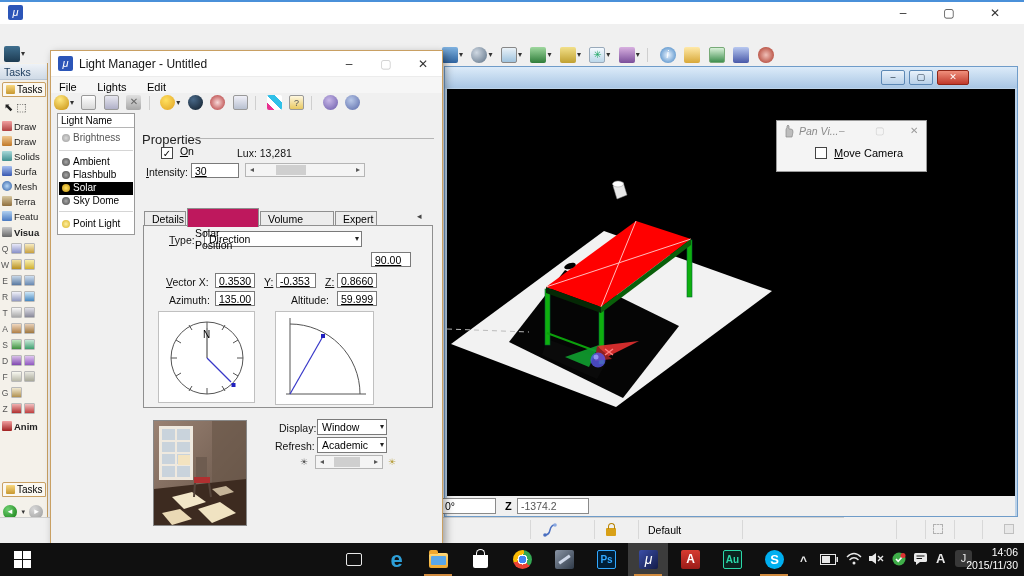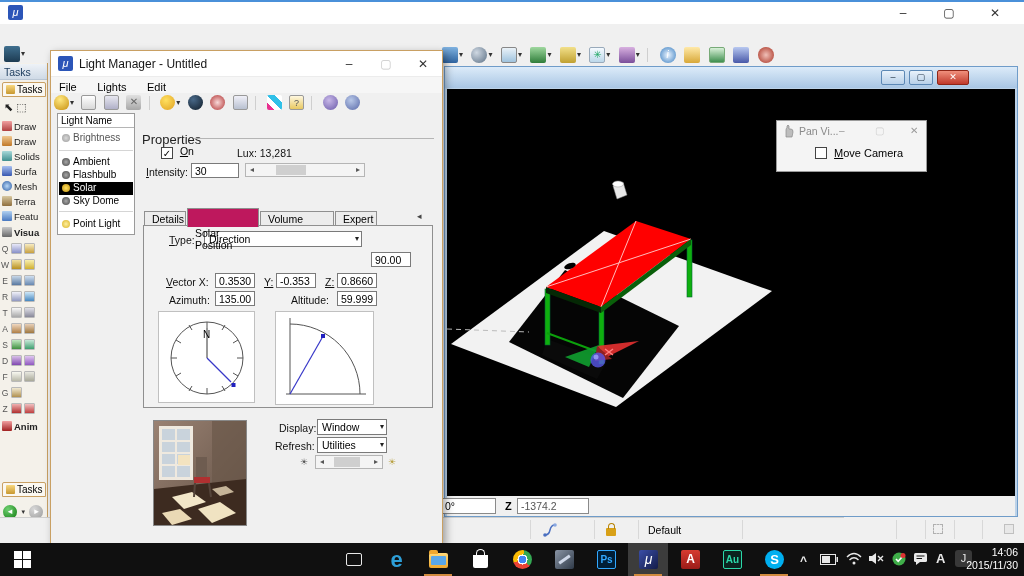--- a/index.html
+++ b/index.html
@@ -37,21 +37,21 @@
   #viewwin { left:444px; top:66px; width:574px; height:451px; border:1px solid #6f9cc9; background:#bcd2e8; }
   #view-title { position:absolute; left:0; top:0; width:100%; height:21px; background:linear-gradient(#dcebf9,#a9c6e4); }
   .vbtn { width:24px; height:15px; border:1px solid #5c88b5; border-radius:2px; background:linear-gradient(#e9f2fb,#b8d0e8); text-align:center; line-height:13px; font-size:9px; color:#234; }
   .vbtn.close { width:32px; background:linear-gradient(#f0907d,#c0392b); color:#fff; border-color:#8f2618; }
   #canvas { position:absolute; left:2px; top:22px; width:568px; height:407px; background:#000; }
   #fieldsrow { position:absolute; left:2px; top:429px; width:568px; height:20px; background:#f0f0f0; }
   .fld { position:absolute; background:#fff; border:1px solid #8a8a8a; font-size:10.5px; padding:1px 3px; height:16px; }
 
   
   #pandlg { left:775px; top:121px; width:151px; height:52px; background:#f4f4f4; border:1px solid #9a9a9a; box-shadow:2px 2px 5px rgba(0,0,0,.5); }
-  #pandlg .pt { position:absolute; left:22px; top:4px; font-size:10.5px; color:#8a8a8a; }
+  #pandlg .pt { position:absolute; left:22px; top:4px; font-size:10.5px; color:#8a8a8a;font-style:italic; }
   #pandlg .pb { position:absolute; top:4px; font-size:10px; color:#9a9a9a; }
   .chk { display:inline-block; width:12px; height:12px; background:#fff; border:1px solid #444; vertical-align:-2px; text-align:center; line-height:11px; font-size:10px; }
   .mn { display:inline-block; }
   .mn::first-letter { text-decoration:underline; }
 
   
   #statusbar { left:0; top:517px; width:844px; height:24px; background:#f0f0f0; border-top:1px solid #cfcfcf; }
   .st-sep { position:absolute; top:2px; width:1px; height:19px; background:#d8d8d8; }
   #statusbar .model { position:absolute; left:648px; top:6px; font-size:10.5px; }
   .padlock { position:absolute; width:10px; height:8px; background:#d8a017; border-radius:1px; }
@@ -66,21 +66,21 @@
   #lm-toolbar { position:absolute; left:0; top:42px; width:100%; height:20px; }
   .lmt { display:inline-block; width:15px; height:15px; border-radius:2px; vertical-align:middle; margin-left:3px; }
   #lm-list { position:absolute; left:6px; top:62px; width:78px; height:122px; background:#fff; border:1px solid #9a9a9a; }
   #lm-list .hdr { height:14px; border-bottom:1px solid #b5b5b5; font-size:10px; padding:1px 0 0 3px; }
   .light-row { position:absolute; left:1px; width:74px; height:13px; font-size:10px; padding-left:3px; white-space:nowrap; }
   .light-row.sel { background:#000; color:#fff; }
   .bulb { display:inline-block; width:8px; height:8px; border-radius:50%; vertical-align:-1px; margin-right:3px; }
   .lsep { position:absolute; left:1px; width:74px; height:1px; background:#d5d5d5; }
   .grp-line { position:absolute; height:1px; background:#b5b5b5; }
   .grp-lbl { position:absolute; font-size:13px; color:#222; }
-  .inbox { position:absolute; background:#fff; border:1px solid #7a7a7a; font-size:10.5px; padding:1px 3px; height:15px; }
+  .inbox { position:absolute; background:#fff; border:1px solid #7a7a7a; font-size:10.5px; padding:1px 3px; height:15px;text-decoration:underline; }
   .combo { position:absolute; background:#fff; border:1px solid #7a7a7a; font-size:10.5px; padding:1px 16px 1px 4px; height:16px; }
   .combo .ca { position:absolute; right:2px; top:2px; font-size:8px; color:#222; }
   .lbl { position:absolute; font-size:10.5px; color:#111; white-space:nowrap; }
   .scroll { position:absolute; height:14px; background:#f4f4f4; border:1px solid #b5b5b5; }
   .scroll .ar { position:absolute; top:0; width:12px; height:12px; font-size:8px; text-align:center; line-height:12px; color:#555; }
   .scroll .thumb { position:absolute; top:1px; height:10px; background:#cfcfcf; }
   .tab { position:absolute; top:160px; height:15px; background:#ececec; border:1px solid #8f8f8f; font-size:10.5px; padding:1px 7px 0 7px; z-index:1; }
   .tab.active { top:157px; height:18px; background:#be185d; border-bottom:none; z-index:3; padding-top:18px; }
   #lm-panel { position:absolute; left:92px; top:174px; width:290px; height:183px; border:1px solid #8f8f8f; background:#f2f2f2; z-index:2; }
   .wbox { position:absolute; background:#fff; border:1px solid #c0c0c0; }
@@ -403,21 +403,21 @@
         <rect x="42" y="36" width="11" height="22" fill="#6e5c50"></rect>
         <rect x="40" y="56" width="16" height="6" fill="#b03030"></rect>
         <line x1="41" y1="62" x2="40" y2="76" stroke="#55453a" stroke-width="2"></line>
         <line x1="55" y1="62" x2="57" y2="76" stroke="#55453a" stroke-width="2"></line>
       </svg>
     </div>
 
     <div class="lbl" style="left:228px;top:371px;">Display:</div>
     <div class="combo" style="left:266px;top:368px;width:70px;"><span>Window</span><span class="ca">▾</span></div>
     <div class="lbl" style="left:224px;top:389px;">Refresh:</div>
-    <div class="combo" style="left:266px;top:386px;width:70px;"><span>Utilities</span><span class="ca">▾</span></div>
+    <div class="combo" style="left:266px;top:386px;width:70px;"><span>Academic</span><span class="ca">▾</span></div>
     <div class="sun-sm" style="left:249px;top:406px;color:#555;">☀</div>
     <div class="scroll" style="left:264px;top:404px;width:68px;">
       <span class="ar" style="left:0;">◂</span>
       <span class="ar" style="right:0;">▸</span>
       <span class="thumb" style="left:18px;width:26px;"></span>
     </div>
     <div class="sun-sm" style="left:337px;top:406px;color:#b8a040;">☀</div>
   </div>
 
   <div class="abs" id="taskbar">

